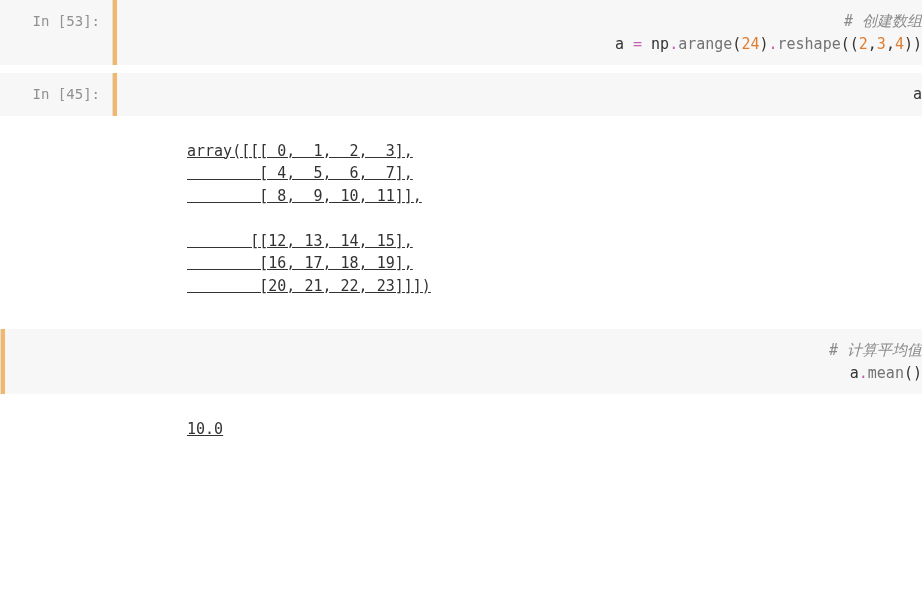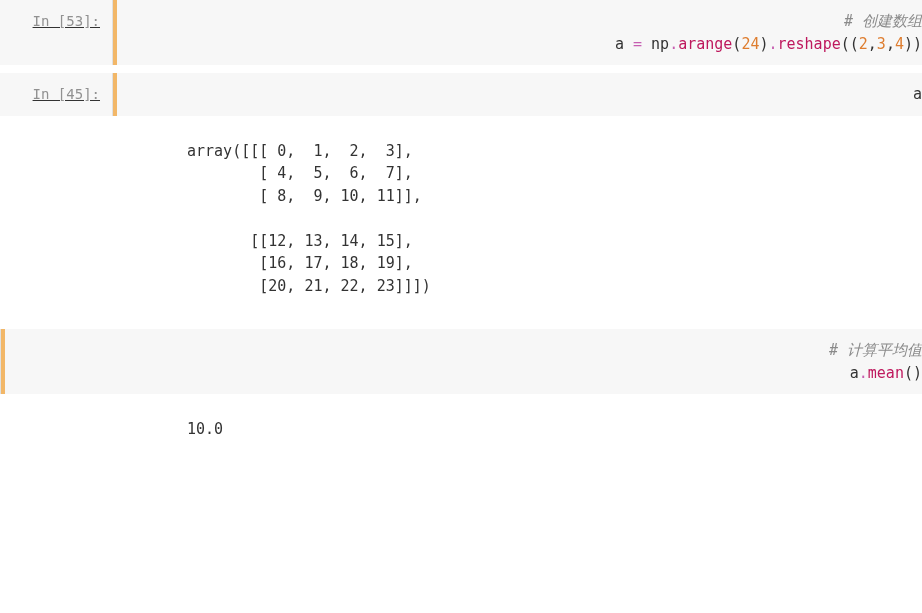--- a/index.html
+++ b/index.html
@@ -11,38 +11,37 @@
       width: 922px;
       line-height: 1.5;
     }
     .cell { display: flex; }
     .prompt-area {
       width: 112px;
       flex-shrink: 0;
       text-align: right;
       padding: 10px 12px 10px 8px;
       background: #f7f7f7;
-      text-decoration: underline;
     }
     .prompt {
       color: #919191;
       font-size: 14px;
     }
     .input-border {
       width: 5px;
       flex-shrink: 0;
       background: linear-gradient(to right, #e0e0e0 0%, #e0e0e0 20%, #f2b768 20%, #f2b768 100%);
     }
     .content {
       flex: 1;
       padding: 10px 0 10px 48px;
       background: #f7f7f7;
     }
     .content.input { background: #f7f7f7; text-align: right; }
-    .output-row { display: flex; }
+    .output-row { display: flex; text-decoration: underline; }
     .output-prompt-area {
       width: 112px;
       flex-shrink: 0;
       background: #ffffff;
     }
     .output-border {
       width: 5px;
       flex-shrink: 0;
       background: #ffffff;
     }
@@ -51,21 +50,21 @@
       padding: 24px 0 24px 70px;
       background: #ffffff;
       white-space: pre;
       color: #333;
     }
     .gap { height: 8px; background: #ffffff; }
     .code-line { white-space: pre; }
     .cm { color: #8a8a8a; font-style: italic; }
     .nm { color: #333; }
     .op { color: #c65eb1; }
-    .fn { color: #be185d; }
+    .fn { color: #737373; }
     .num { color: #de7d2f; }
     .paren { color: #333; }
     .watermark {
       position: absolute;
       right: 20px;
       color: #bbb;
       font-size: 14px;
       font-family: Arial, sans-serif;
     }
     .container { position: relative; width: 922px; }

